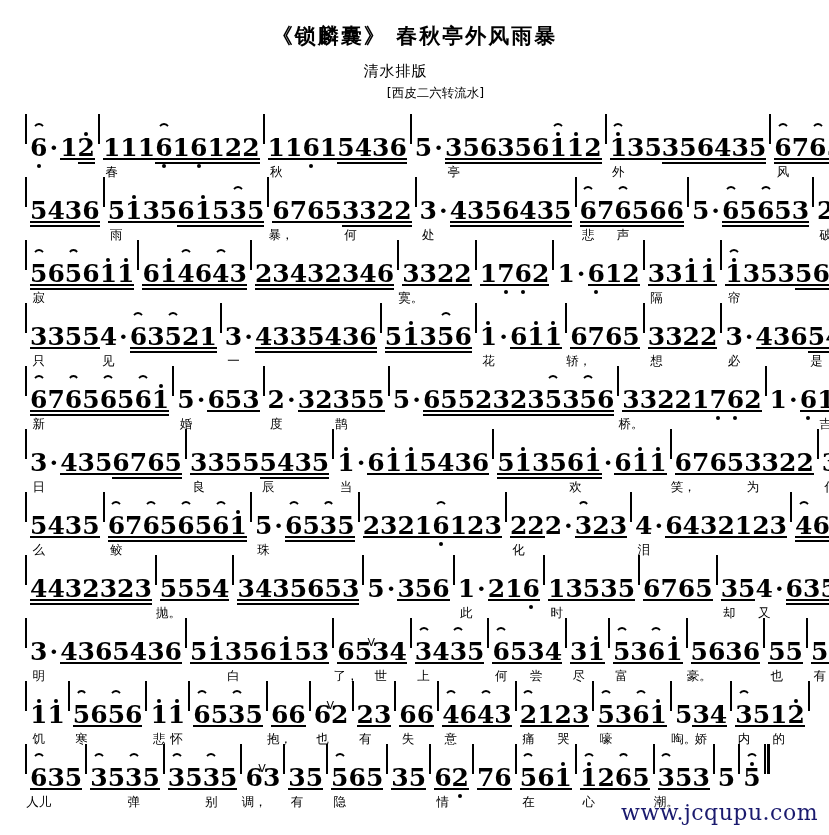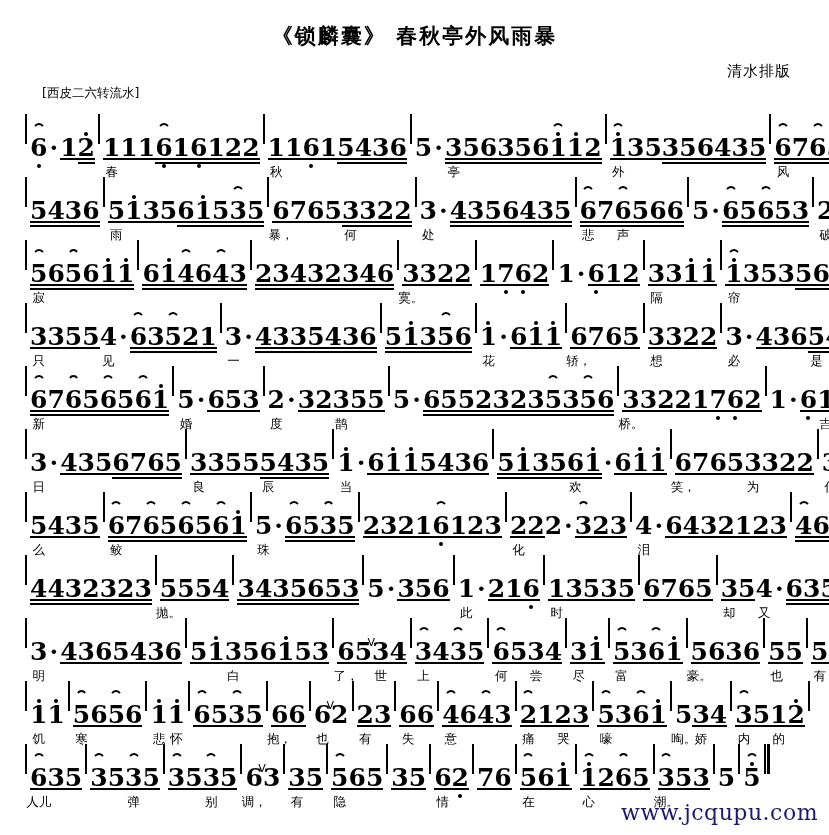--- a/index.html
+++ b/index.html
@@ -17,34 +17,35 @@
   .sheet-title {
     text-align: center;
     font-family: "DejaVu Serif", "Liberation Serif", serif;
     font-size: 21px;
     font-weight: 700;
     letter-spacing: 2px;
     padding-top: 22px;
     white-space: pre;
   }
   .sheet-credit {
-    text-align: right;
+    text-align: center;
     padding-right: 38px;
     padding-top: 12px;
     font-family: "DejaVu Sans", "Liberation Sans", sans-serif;
     font-size: 15px;
     letter-spacing: 1px;
   }
   .tempo-mark {
     padding-left: 42px;
     padding-top: 4px;
     font-family: "DejaVu Sans", "Liberation Sans", sans-serif;
     font-size: 12.5px;
     letter-spacing: 0px;
     height: 18px;
+    text-align: center;
   }
 
   
   .score {
     padding: 0 22px 0 22px;
   }
   .stave-row {
     display: flex;
     align-items: flex-end;
     height: 62px;

